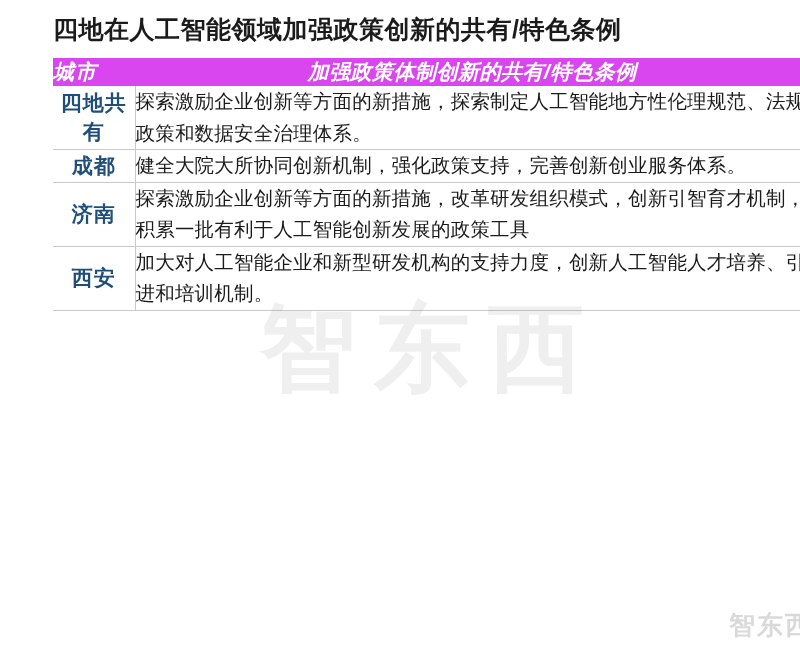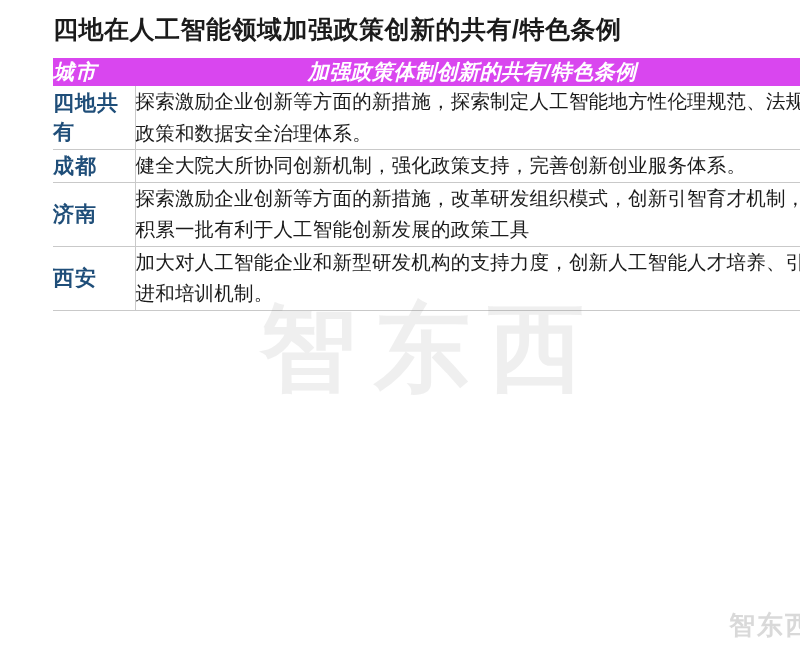--- a/index.html
+++ b/index.html
@@ -75,21 +75,21 @@
   }
   tbody tr:first-child {
     border-top: none;
   }
 
   td.city {
     width: 82px;
     color: #1f4e79;
     font-size: 21px;
     font-weight: bold;
-    text-align: left;
+    text-align: center;
     padding: 10px 0 10px 10px;
     line-height: 1.35;
     border-right: 1px solid #c9c9c9;
     letter-spacing: 1px;
   }
 
   td.desc {
     color: #1b1b1b;
     font-size: 19.5px;
     text-align: left;

